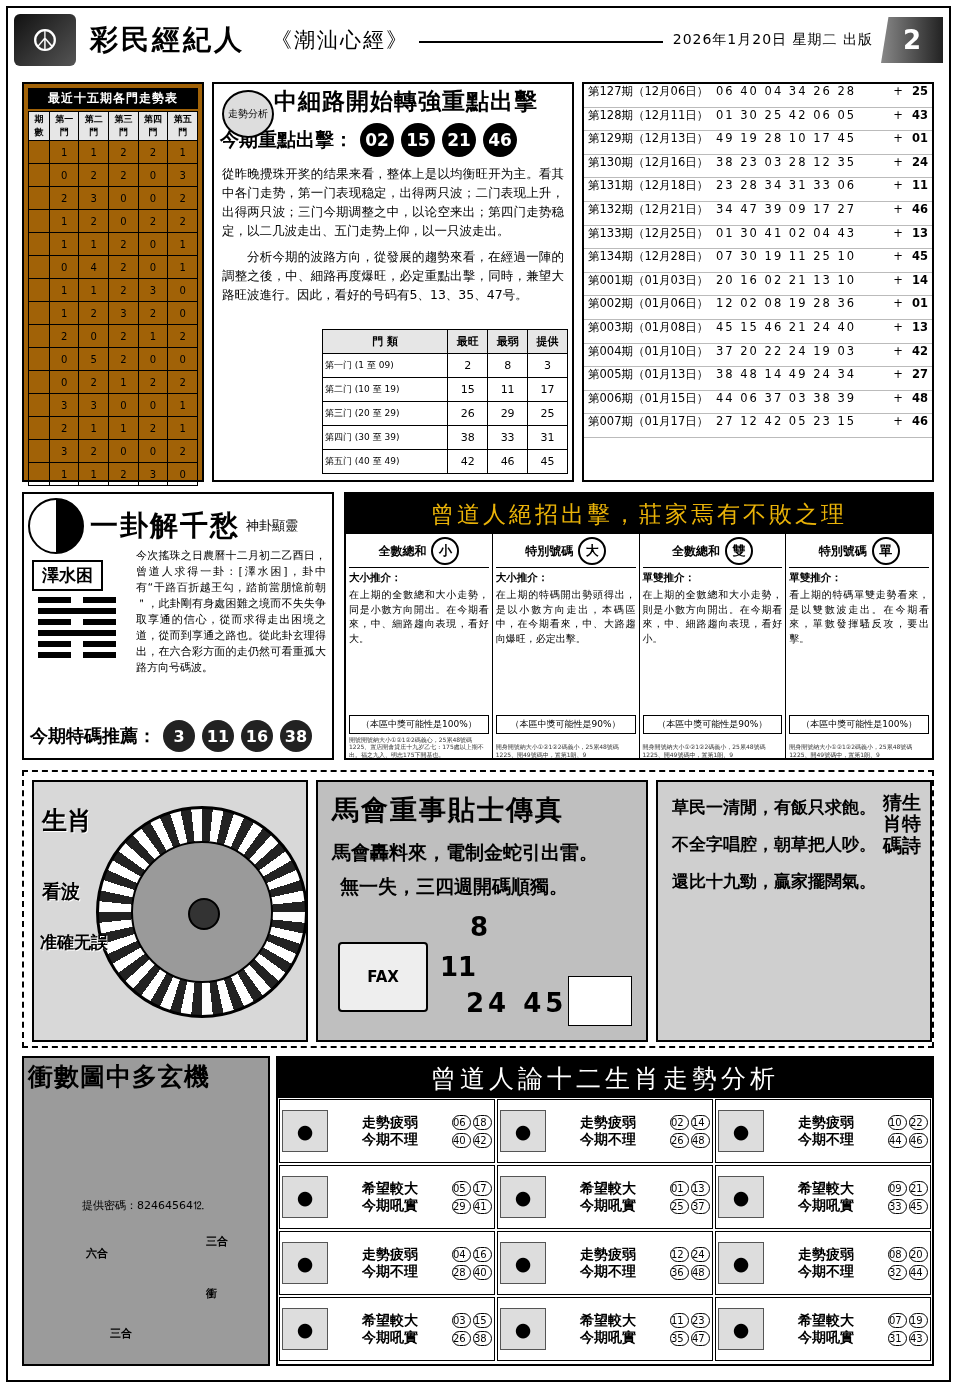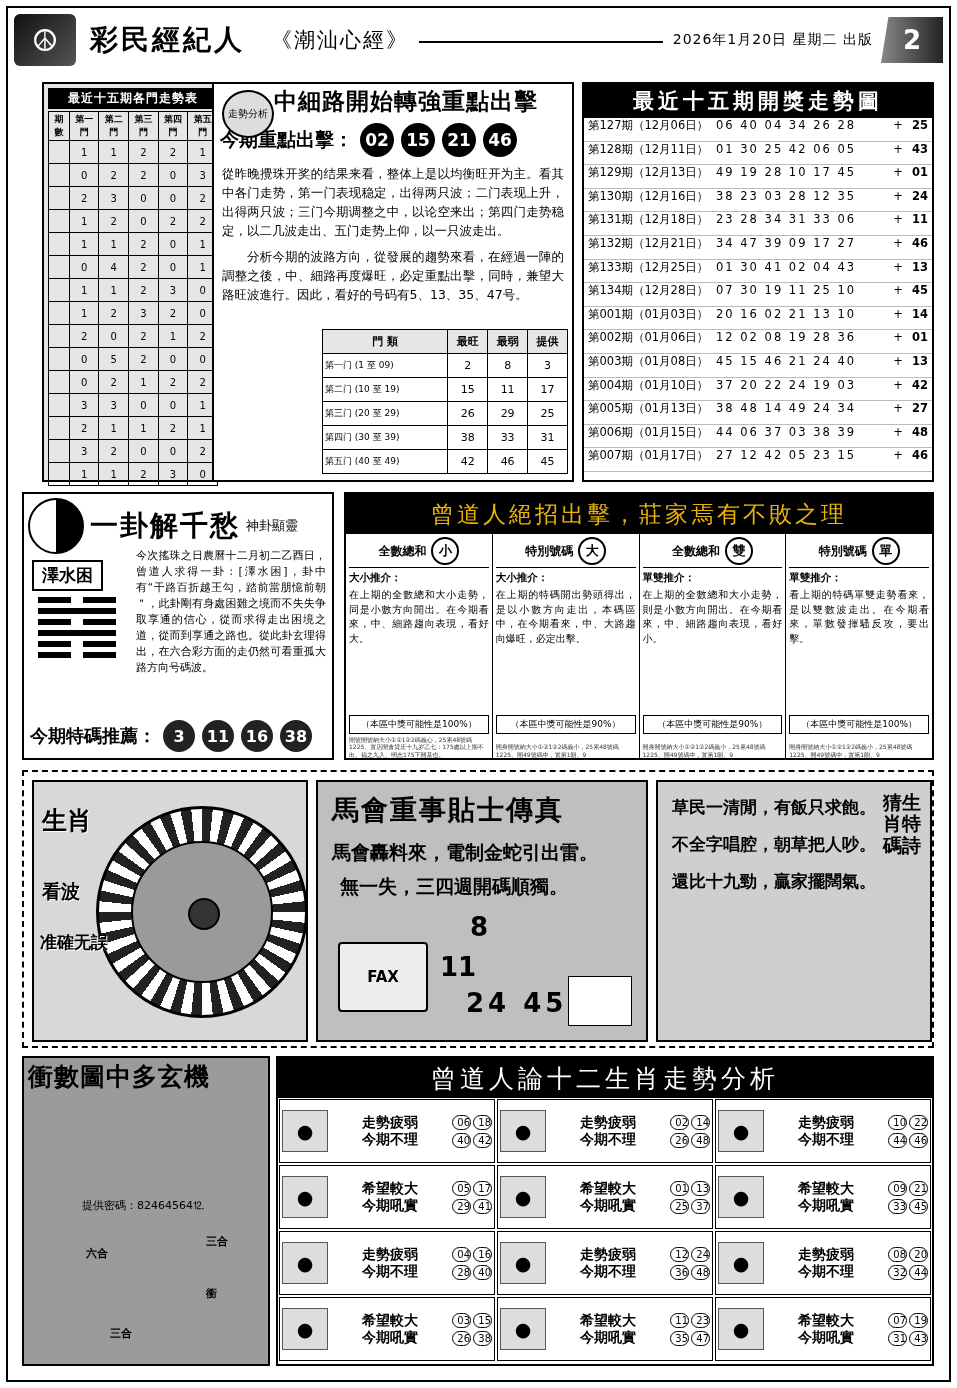--- a/index.html
+++ b/index.html
@@ -14,21 +14,21 @@
   .mast-sub{font-family:"DejaVu Serif",serif;font-size:21px;margin-left:26px;letter-spacing:2px;}
   .mast-rule{flex:1;height:2px;background:#000;margin:0 10px;position:relative;top:2px;}
   .mast-date{font-size:14px;letter-spacing:1px;white-space:nowrap;}
   .mast-num{width:62px;height:46px;margin-left:8px;background:linear-gradient(90deg,#888,#222);color:#fff;display:flex;align-items:center;justify-content:center;font-size:26px;font-weight:bold;clip-path:polygon(12% 0,100% 0,100% 100%,0 100%);}
 
   
   .box{position:absolute;border:2px solid #000;box-sizing:border-box;background:#fff;}
   .hdr-black{background:#000;color:#fff;text-align:center;font-weight:bold;font-family:"DejaVu Serif",serif;}
 
   
-  #leftTable{left:22px;top:82px;width:182px;height:400px;border:2px solid #000;background:#e5e5e5;padding:4px;box-sizing:border-box;margin-left:20px;}
+  #leftTable{left:22px;top:82px;width:182px;height:400px;border:2px solid #000;background:#a16207;padding:4px;box-sizing:border-box;}
   #leftTable .cap{text-align:center;font-size:12px;font-weight:bold;background:#000;color:#fff;padding:2px 0;letter-spacing:1px;}
   #leftTable table{width:100%;border-collapse:collapse;font-size:10px;margin-top:2px;}
   #leftTable th,#leftTable td{border:1px solid #000;text-align:center;height:20px;font-family:"DejaVu Sans",sans-serif;}
   #leftTable th{font-size:9px;background:#e6e6e6;}
 
   
   #midBox{left:212px;top:82px;width:362px;height:400px;}
   .mid-title{font-family:"DejaVu Serif",serif;font-size:23px;font-weight:bold;letter-spacing:1px;padding:4px 6px 0 60px;line-height:1.1;}
   .mid-badge{position:absolute;left:8px;top:6px;width:48px;height:44px;border:2px solid #000;border-radius:50%;display:flex;flex-direction:column;align-items:center;justify-content:center;font-size:10px;line-height:1.05;background:#ddd;}
   .mid-focus{display:flex;align-items:center;margin:10px 6px 0 6px;}
@@ -105,21 +105,21 @@
   .img-code{position:absolute;left:58px;top:140px;font-size:11px;}
   .img-tag{position:absolute;font-size:11px;font-weight:bold;}
 
   #zodiacBox{left:276px;top:1056px;width:658px;height:310px;border:2px solid #000;background:#fff;}
   .z-hdr{height:40px;background:#000;color:#fff;display:flex;align-items:center;justify-content:center;font-family:"DejaVu Serif",serif;font-size:25px;letter-spacing:4px;}
   .z-grid{display:grid;grid-template-columns:repeat(3,1fr);grid-auto-rows:66px;height:266px;}
   .z-cell{display:flex;align-items:center;border:1px solid #000;margin:1px;padding:2px;box-sizing:border-box;}
   .z-animal{width:44px;height:40px;background:#ddd;border:1px solid #555;flex:none;display:flex;align-items:center;justify-content:center;font-size:19px;}
   .z-txt{flex:1;text-align:center;font-family:"DejaVu Serif",serif;font-size:14px;font-weight:bold;line-height:1.25;}
   .z-nums{width:40px;display:flex;flex-direction:column;gap:3px;}
-  .z-num{border:1px solid #000;border-radius:9px;font-size:10px;text-align:right;padding:1px 0;}
+  .z-num{border:1px solid #000;border-radius:9px;font-size:10px;text-align:left;padding:1px 0;}
   .z-pair{display:flex;gap:2px;}
 </style>
 </head>
 <body>
 
 <div class="page">
   <div class="frame"></div>
 
   <div class="masthead">
     <div class="mast-logo">☮</div>
@@ -318,21 +318,20 @@
             <td class="rowlbl">第五门 (40 至 49)</td>
             <td>42</td>
             <td>46</td>
             <td>45</td>
           </tr>
         </tbody>
     </table>
   </div>
 
   <div id="trendBox" class="box">
-    <div class="hdr-black">最近十五期開獎走勢圖</div>
     <div id="trendRows">
         <div class="trend-row">
           <span class="trend-label">第127期（12月06日）</span>
           <span class="trend-nums">06 40 04 34 26 28</span>
           <span class="trend-plus">+</span>
           <span class="trend-special">25</span>
         </div>
         <div class="trend-row">
           <span class="trend-label">第128期（12月11日）</span>
           <span class="trend-nums">01 30 25 42 06 05</span>

